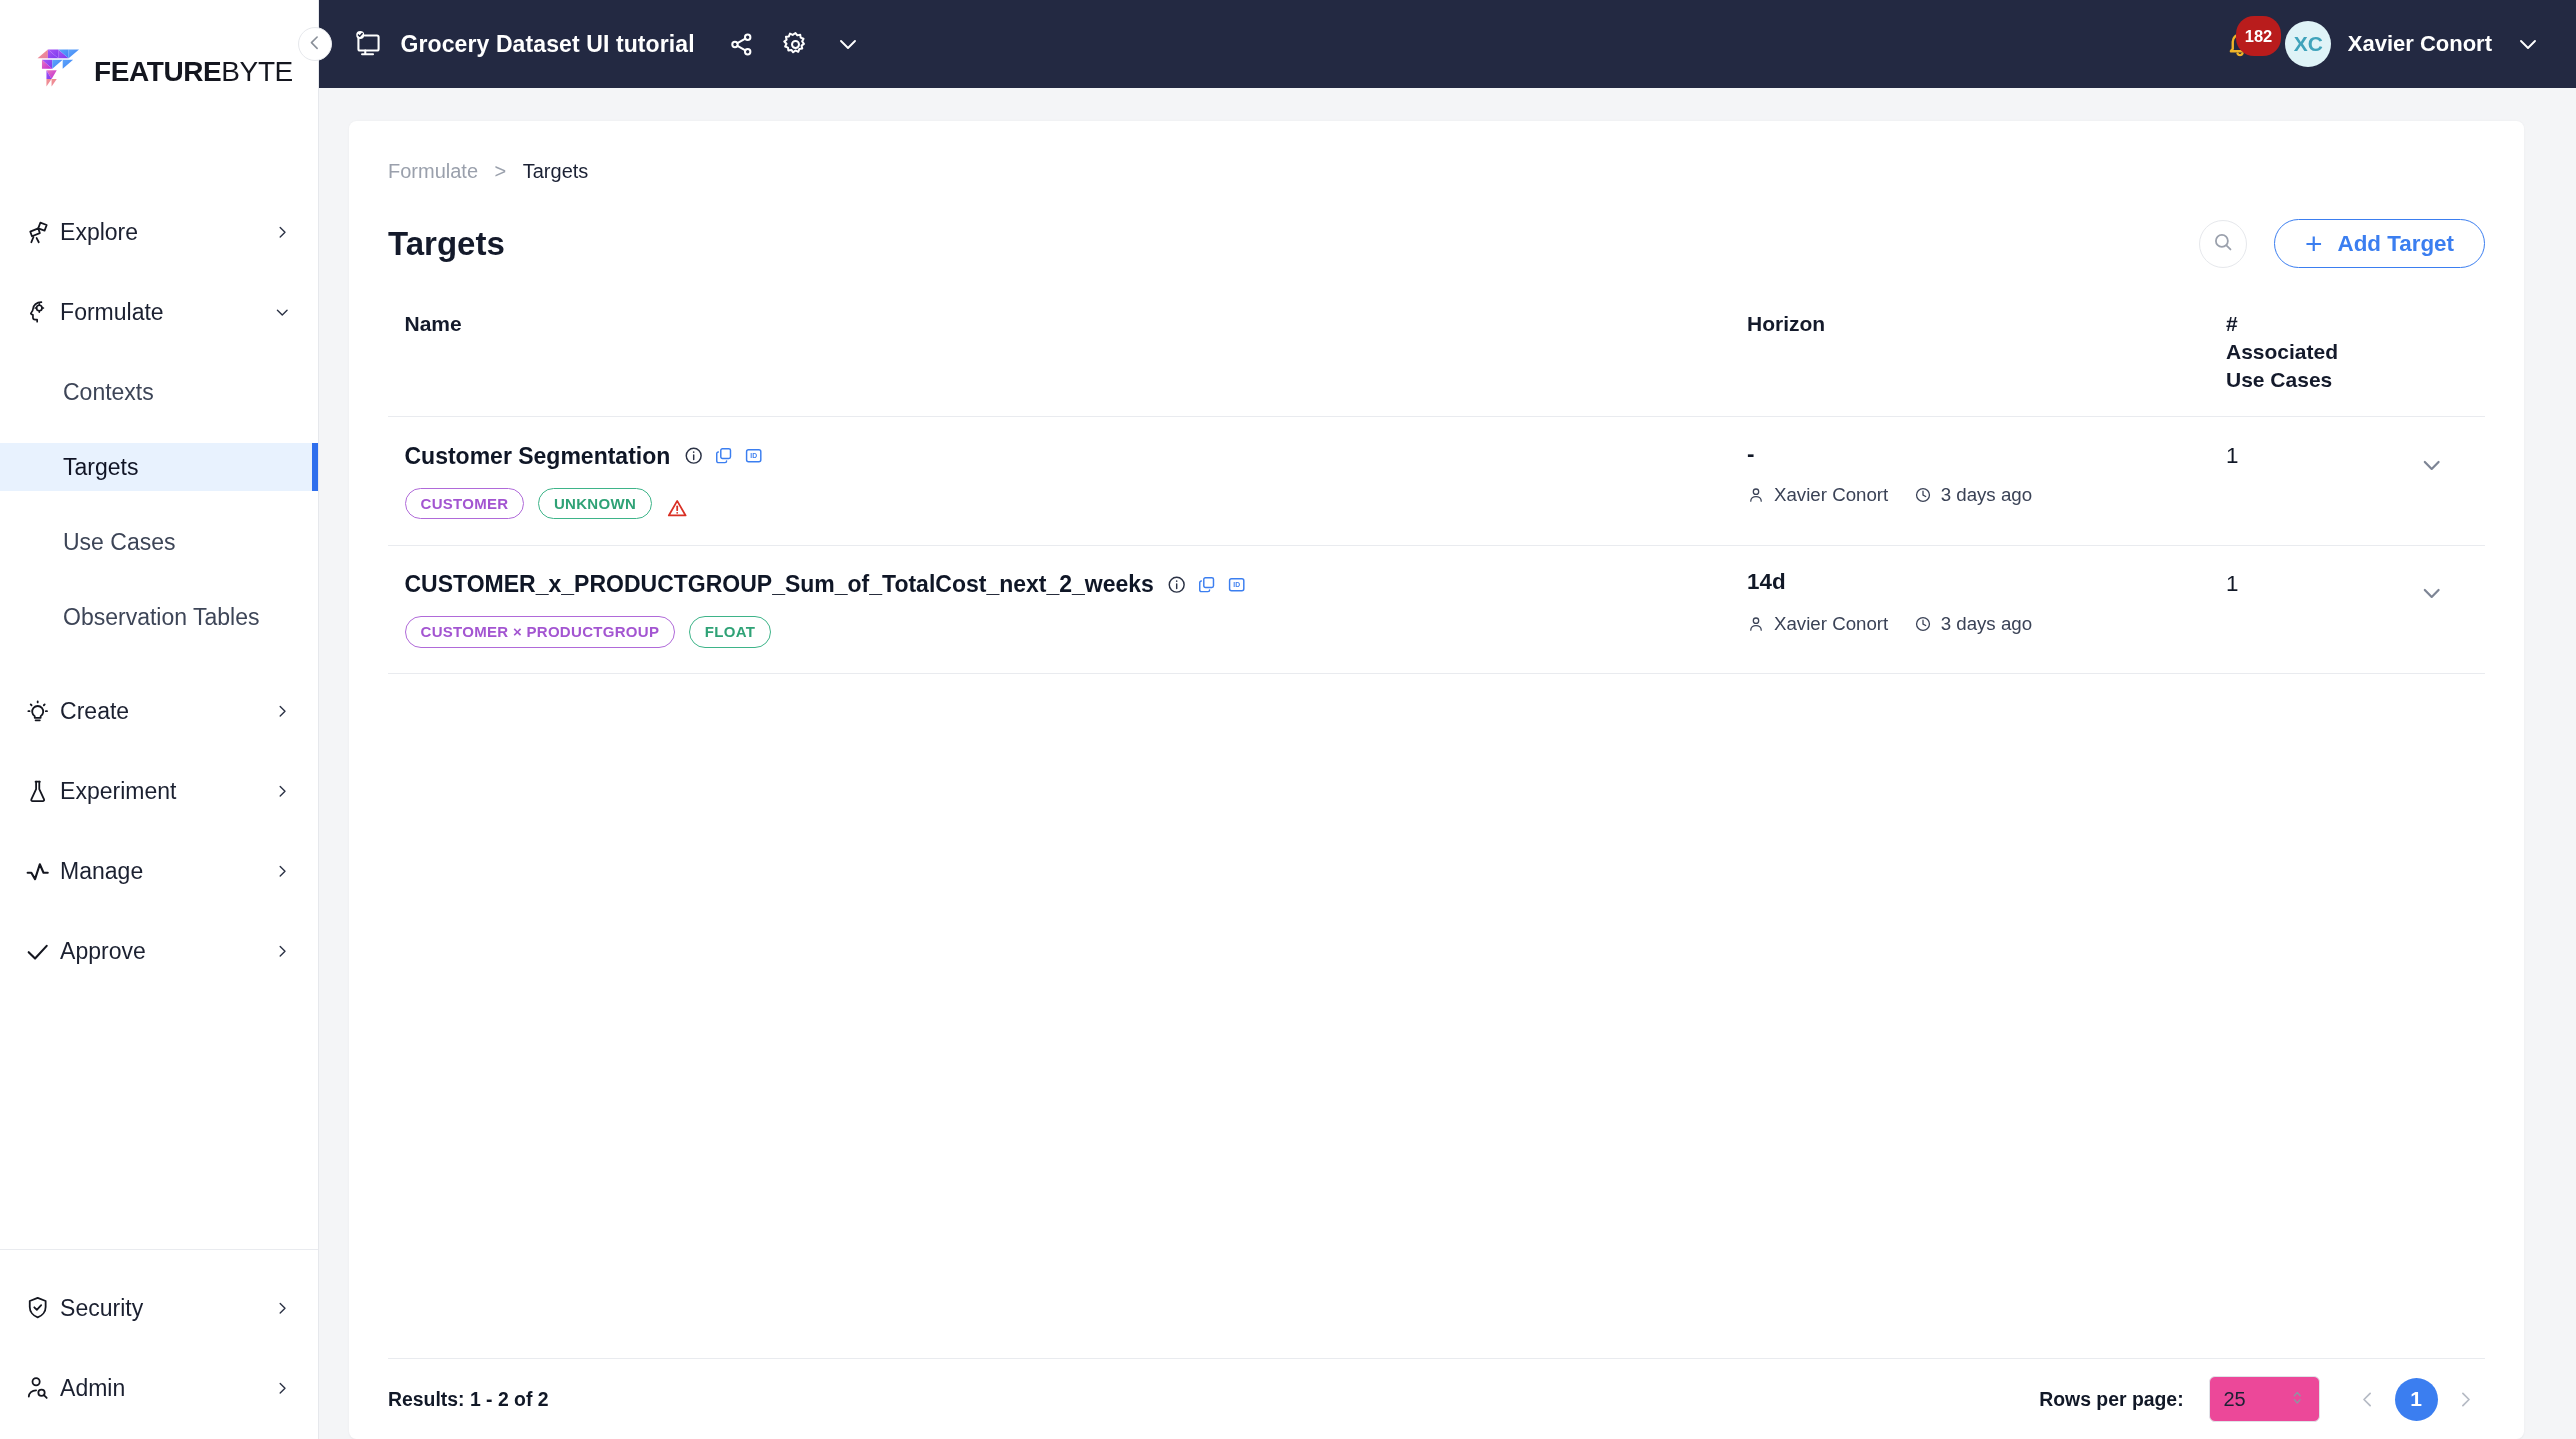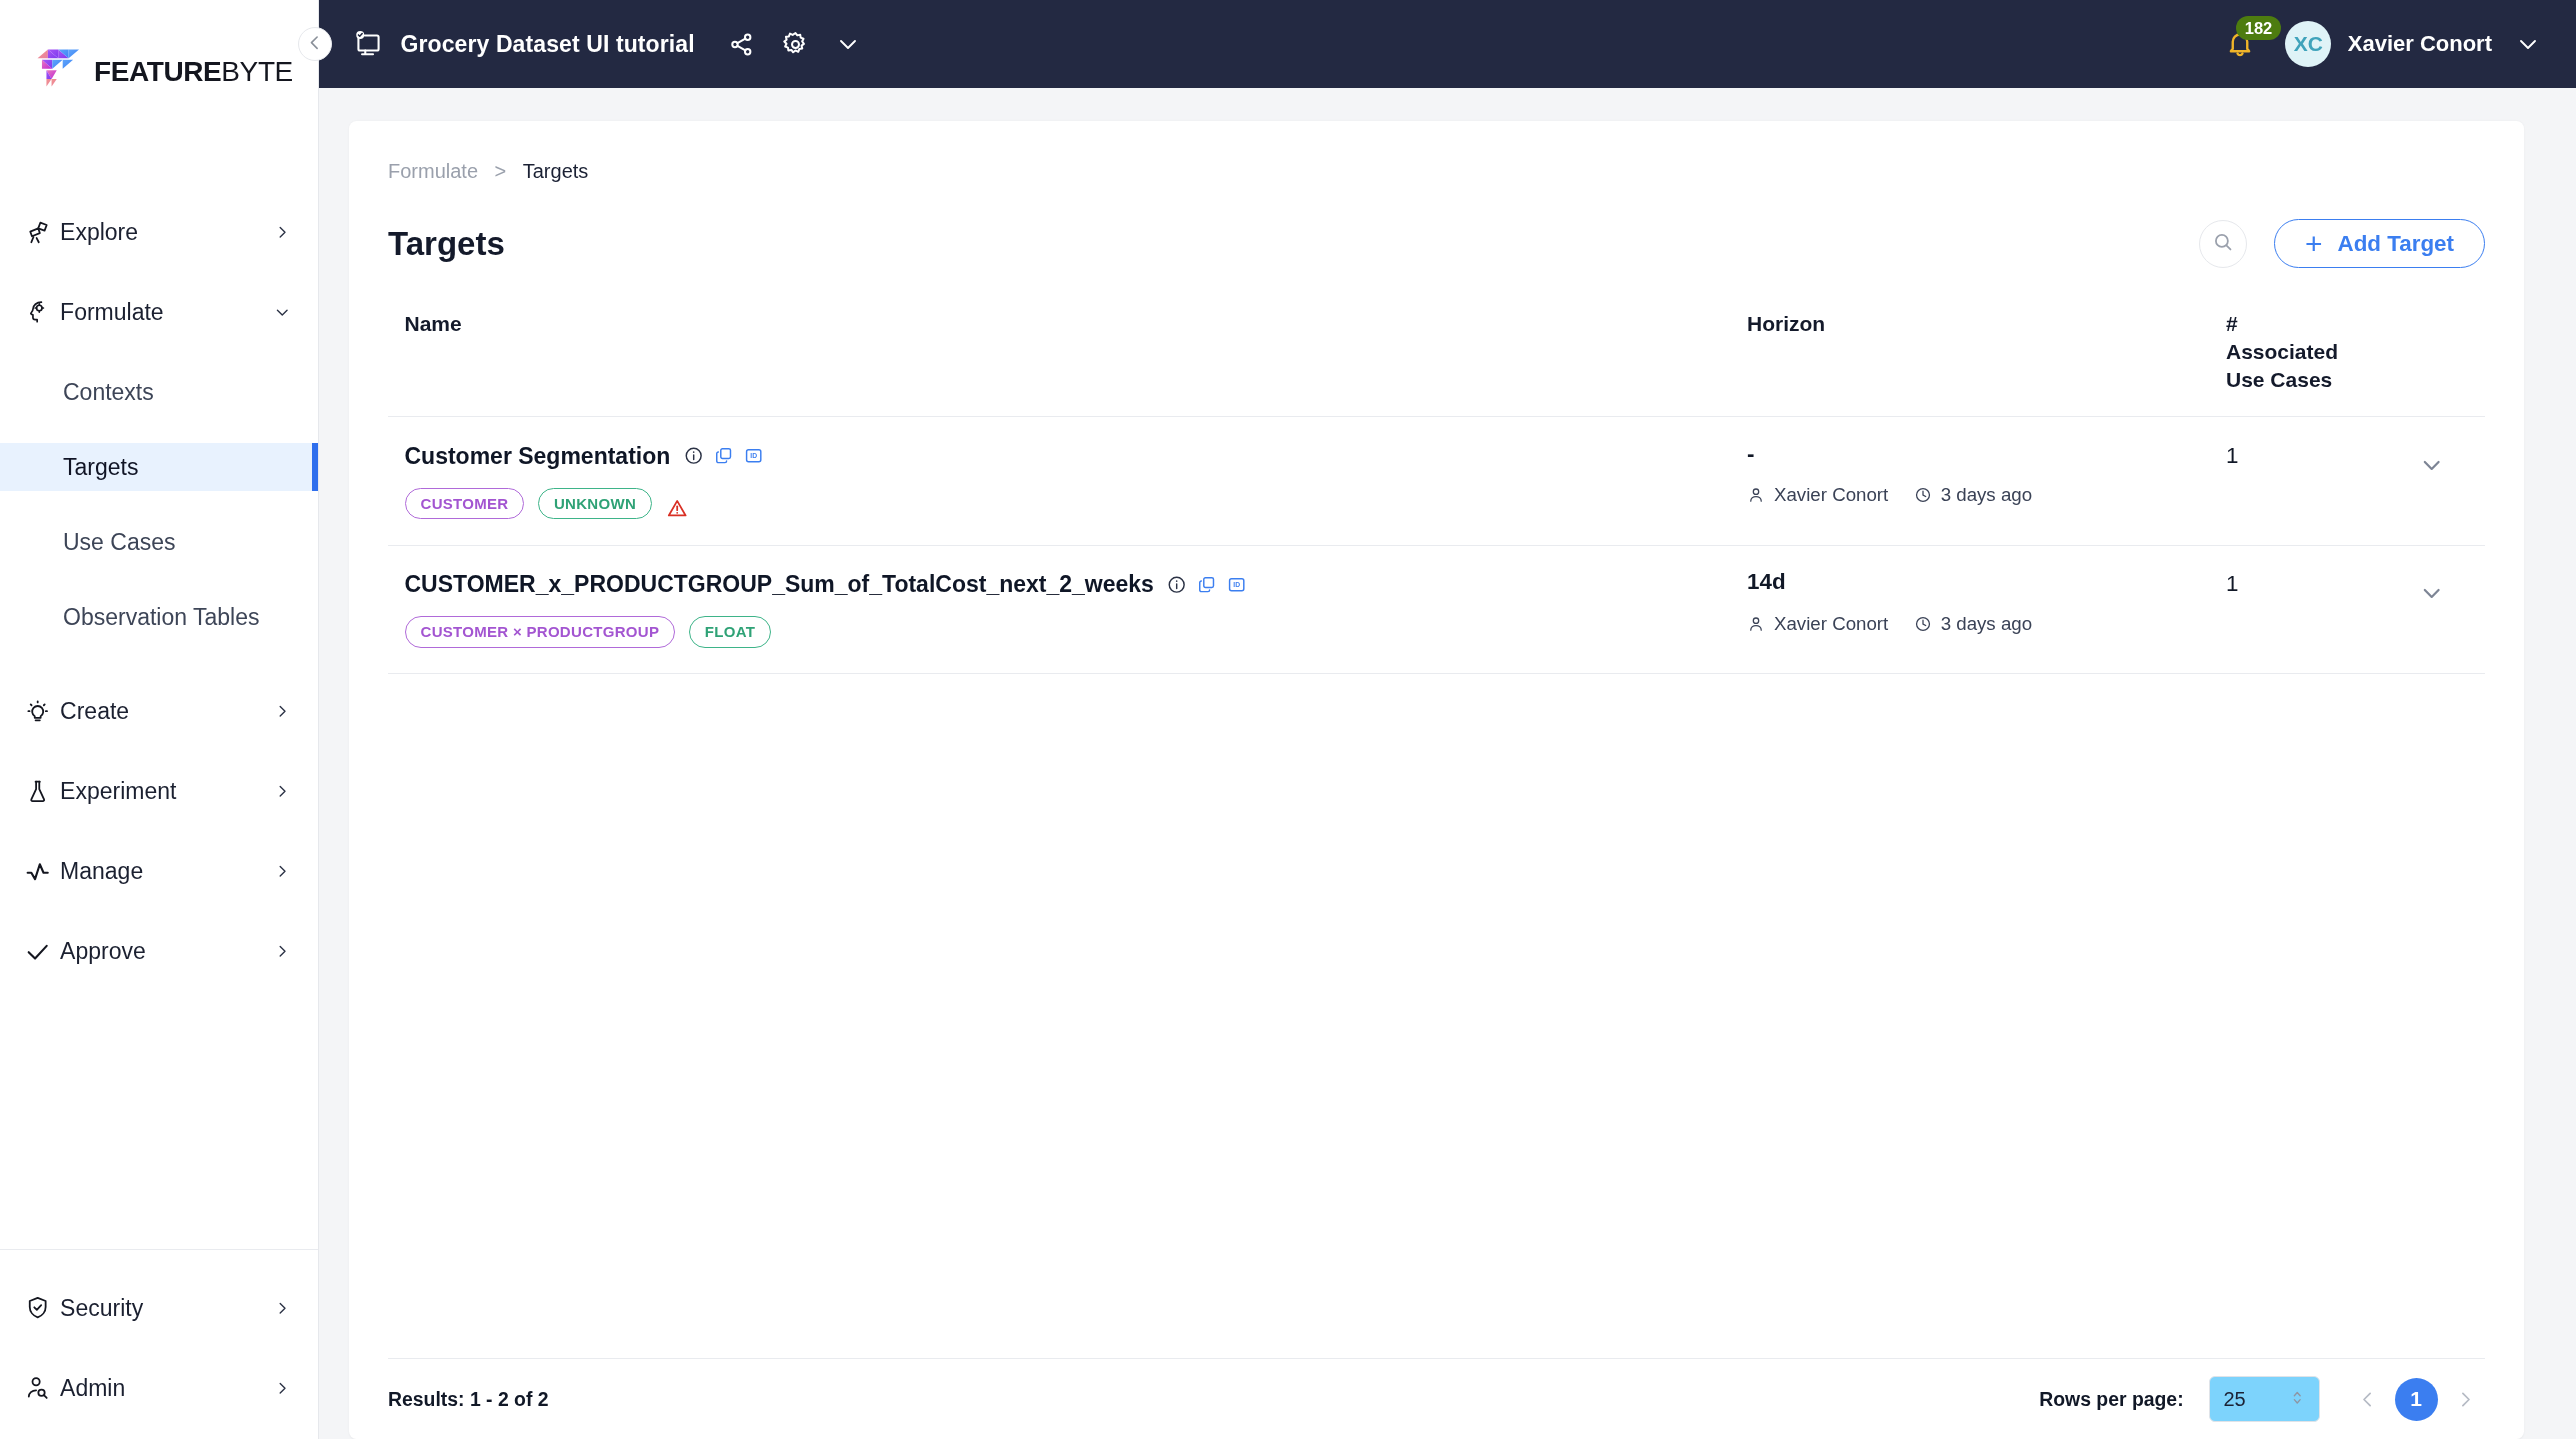--- a/index.html
+++ b/index.html
@@ -57,22 +57,22 @@
     height: 88px; background: #232942; display: flex; align-items: center;
     padding-left: 34px; position: relative; flex: 0 0 88px;
   }
   .ws-icon { margin-right: 16.5px; display: flex; align-items: center; }
   .ws-title { font-size: 23px; color: #ffffff; font-weight: 700; margin-right: 33px; letter-spacing: 0.1px; }
   .top-ico { margin-right: 27px; display: flex; align-items: center; cursor: pointer; }
   .topbar-right { position: absolute; right: 36px; top: 0; height: 88px; display: flex; align-items: center; }
   .bell-wrap { position: relative; margin-right: 30px; display: flex; align-items: center; cursor: pointer; }
   .bell-badge {
     position: absolute; top: -12px; left: 10.5px;
-    background: #4d7c0f; color: #fff; font-size: 16.5px; font-weight: 700;
-    border-radius: 18px; padding: 3px 9px; line-height: 1.1;
+    background: #b91c1c; color: #fff; font-size: 16.5px; font-weight: 700;
+    border-radius: 18px; padding: 11px 9px; line-height: 1.1;
   }
   .avatar {
     width: 46px; height: 46px; border-radius: 50%; background: #dff3f7;
     color: #3fa3bb; font-size: 21px; font-weight: 700;
     display: flex; align-items: center; justify-content: center; margin-right: 16.5px;
   }
   .user-name { font-size: 22px; color: #fff; font-weight: 700; margin-right: 24px; }
 
   .collapse-btn {
     position: absolute; left: 298px; top: 27px;
@@ -145,21 +145,21 @@
   .exp-btn { display: inline-flex; align-items: center; justify-content: center; cursor: pointer; margin-top: 9px; }
 
   .footer {
     height: 81px; border-top: 1.5px solid #e9ebef; margin: 0 39px;
     display: flex; align-items: center;
   }
   .results { font-size: 19.4px; font-weight: 700; color: #111827; flex: 1; }
   .rpp-label { font-size: 19.4px; font-weight: 700; color: #111827; margin-right: 25.4px; }
   .rpp-select {
     width: 111px; height: 46px; border: 1.5px solid #e0e3e8; border-radius: 6px;
-    display: flex; align-items: center; padding: 0 13.5px; cursor: pointer; background: #7dd3fc;
+    display: flex; align-items: center; padding: 0 13.5px; cursor: pointer; background: #ec4899;
   }
   .rpp-select .v { font-size: 20px; color: #1b2134; flex: 1; }
   .pager { display: flex; align-items: center; margin-left: 27px; }
   .pg-arrow { width: 40px; height: 40px; display: flex; align-items: center; justify-content: center; cursor: pointer; color: #b6bbc5; }
   .pg-num {
     width: 43px; height: 43px; border-radius: 50%; background: #3b7ef0; color: #fff;
     font-size: 21px; font-weight: 700; display: flex; align-items: center; justify-content: center;
     cursor: pointer; margin: 0 7.5px;
   }
 </style>

